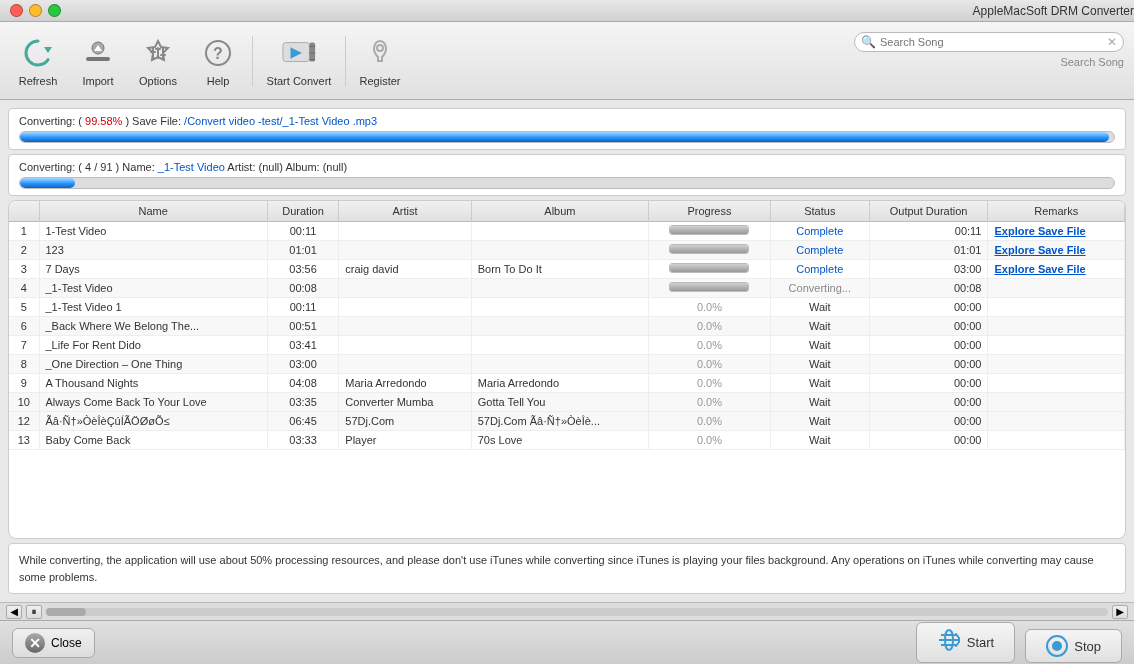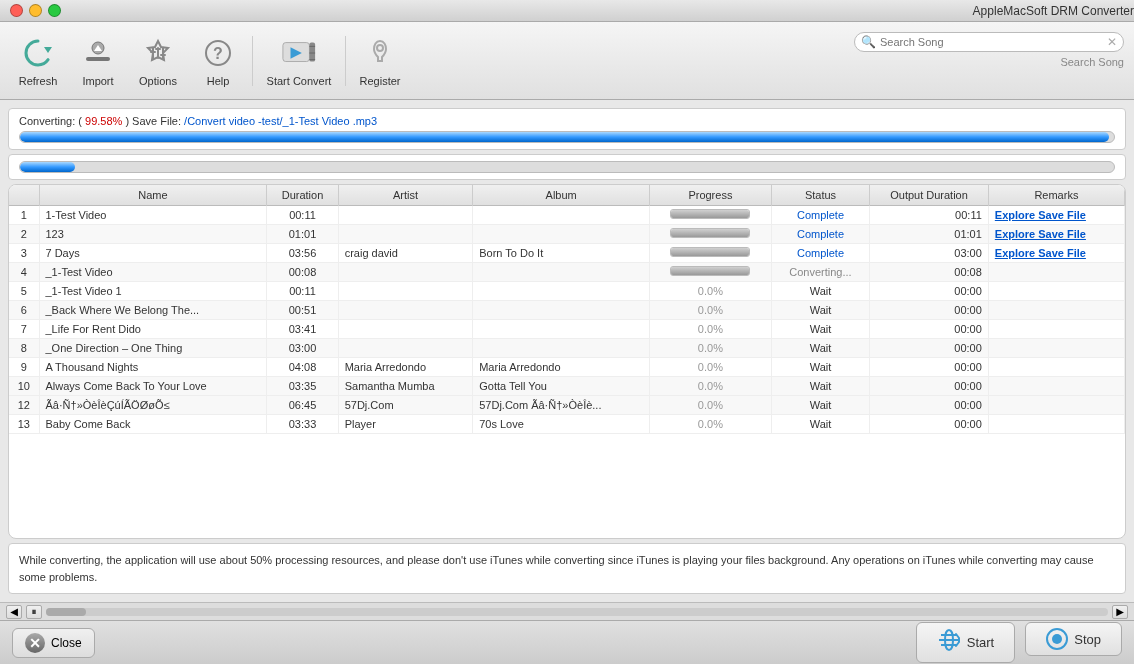--- a/index.html
+++ b/index.html
@@ -209,21 +209,21 @@
       right: 0;
       height: 44px;
       background: linear-gradient(to bottom, #e0e0e0, #cccccc);
       border-top: 1px solid #aaa;
       display: flex;
       align-items: center;
       padding: 0 12px;
       justify-content: space-between;
     }
     .bottom-left { display: flex; gap: 8px; align-items: center; }
-    .bottom-right { display: flex; gap: 10px; align-items: flex-start; }
+    .bottom-right { display: flex; gap: 10px; align-items: flex-end; }
     .close-btn {
       display: flex;
       align-items: center;
       gap: 6px;
       background: linear-gradient(to bottom, #f0f0f0, #ddd);
       border: 1px solid #aaa;
       border-radius: 6px;
       padding: 4px 12px;
       cursor: pointer;
       font-size: 12px;
@@ -405,20 +405,23 @@
   <div class="progress-section">
     <div class="progress-label">
       <span>Converting: ( </span><span class="pct">99.58%</span><span> ) Save File: </span><span class="path">/Convert video -test/_1-Test Video .mp3</span>
     </div>
     <div class="progress-bar-outer">
       <div class="progress-bar-inner" style="width: 99.58%;"></div>
     </div>
   </div>
 
   <div class="progress-section">
+    <div class="progress-label">
+      <span>Converting: ( </span><span>4 / 91</span><span> ) Name: </span><span class="path">_1-Test Video</span><span>  Artist: </span><span>(null)</span><span>  Album: </span><span>(null)</span>
+    </div>
     <div class="progress-bar-outer">
       <div class="progress-bar-inner" style="width: 5%;"></div>
     </div>
   </div>
 
   <div class="table-section" style="height: 295px; overflow-y: auto; overflow-x: hidden;">
     <table>
       <thead>
         <tr>
           <th></th>
@@ -563,21 +566,21 @@
       <span style="color:#999">0.0%</span>
     </td>
     <td class="status-cell status-wait">Wait</td>
     <td class="output-dur">00:00</td>
     <td></td>
   </tr>
           <tr style="background: rgb(248, 248, 248);">
     <td class="num">10</td>
     <td>Always Come Back To Your Love</td>
     <td class="duration">03:35</td>
-    <td>Samantha Mumba</td>
+    <td>Converter Mumba</td>
     <td>Gotta Tell You</td>
     <td class="progress-cell">
       <span style="color:#999">0.0%</span>
     </td>
     <td class="status-cell status-wait">Wait</td>
     <td class="output-dur">00:00</td>
     <td></td>
   </tr>
           <tr style="background: rgb(248, 248, 248);">
     <td class="num">12</td>

